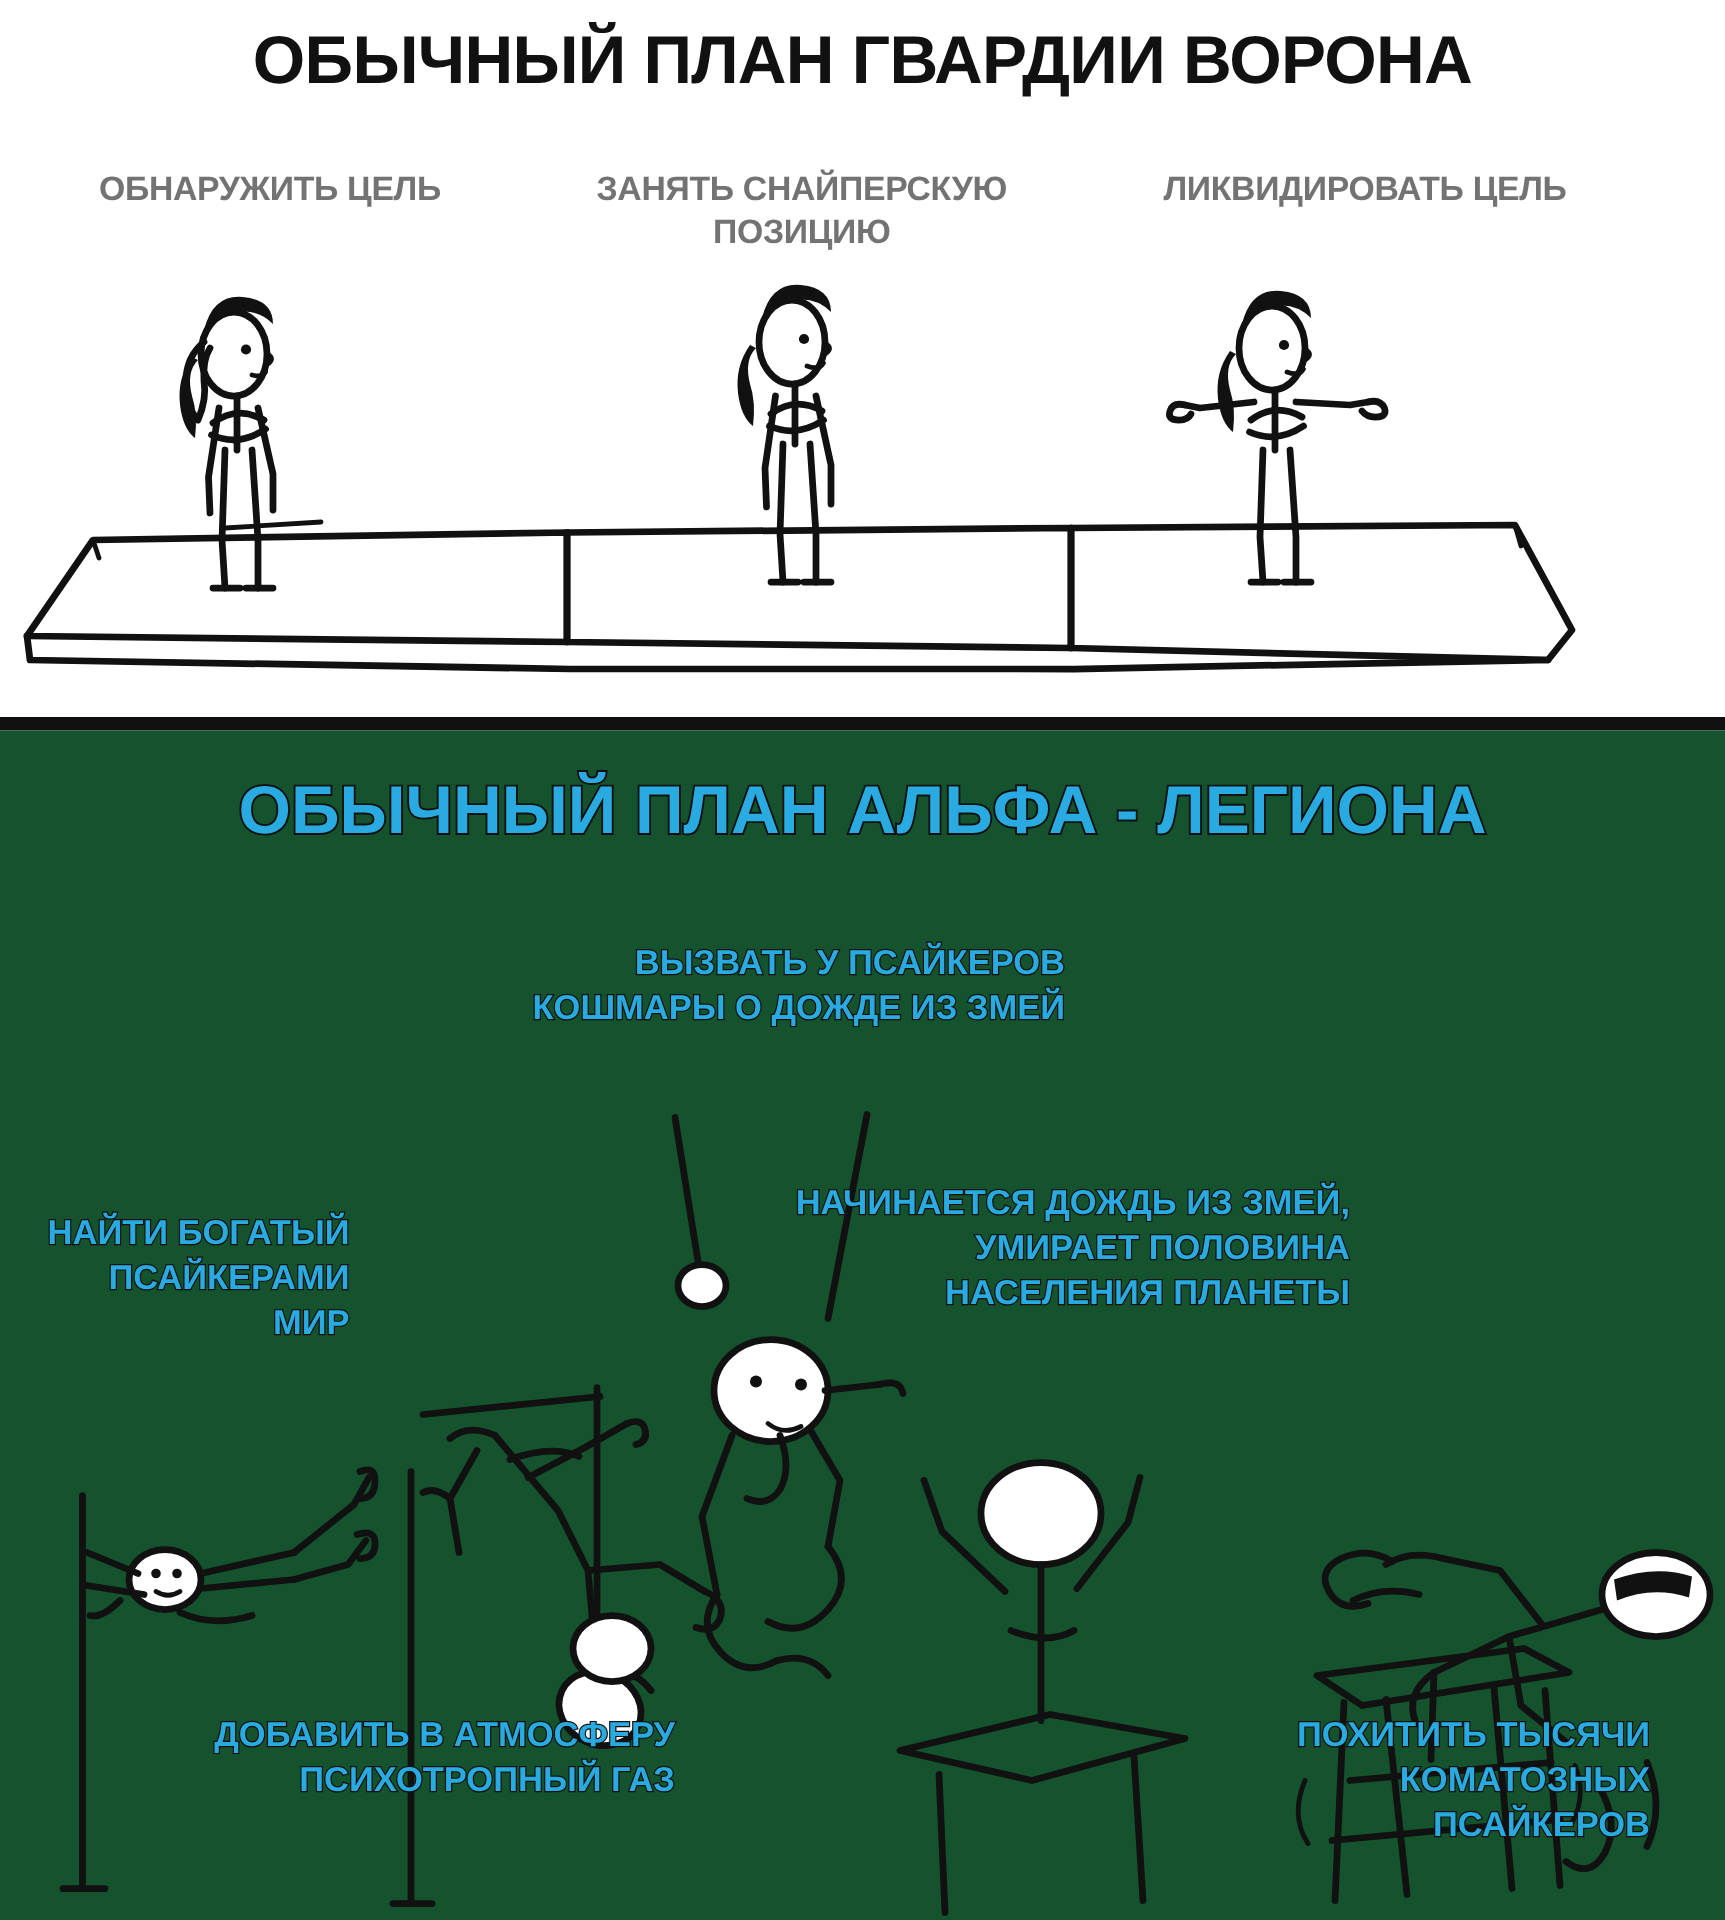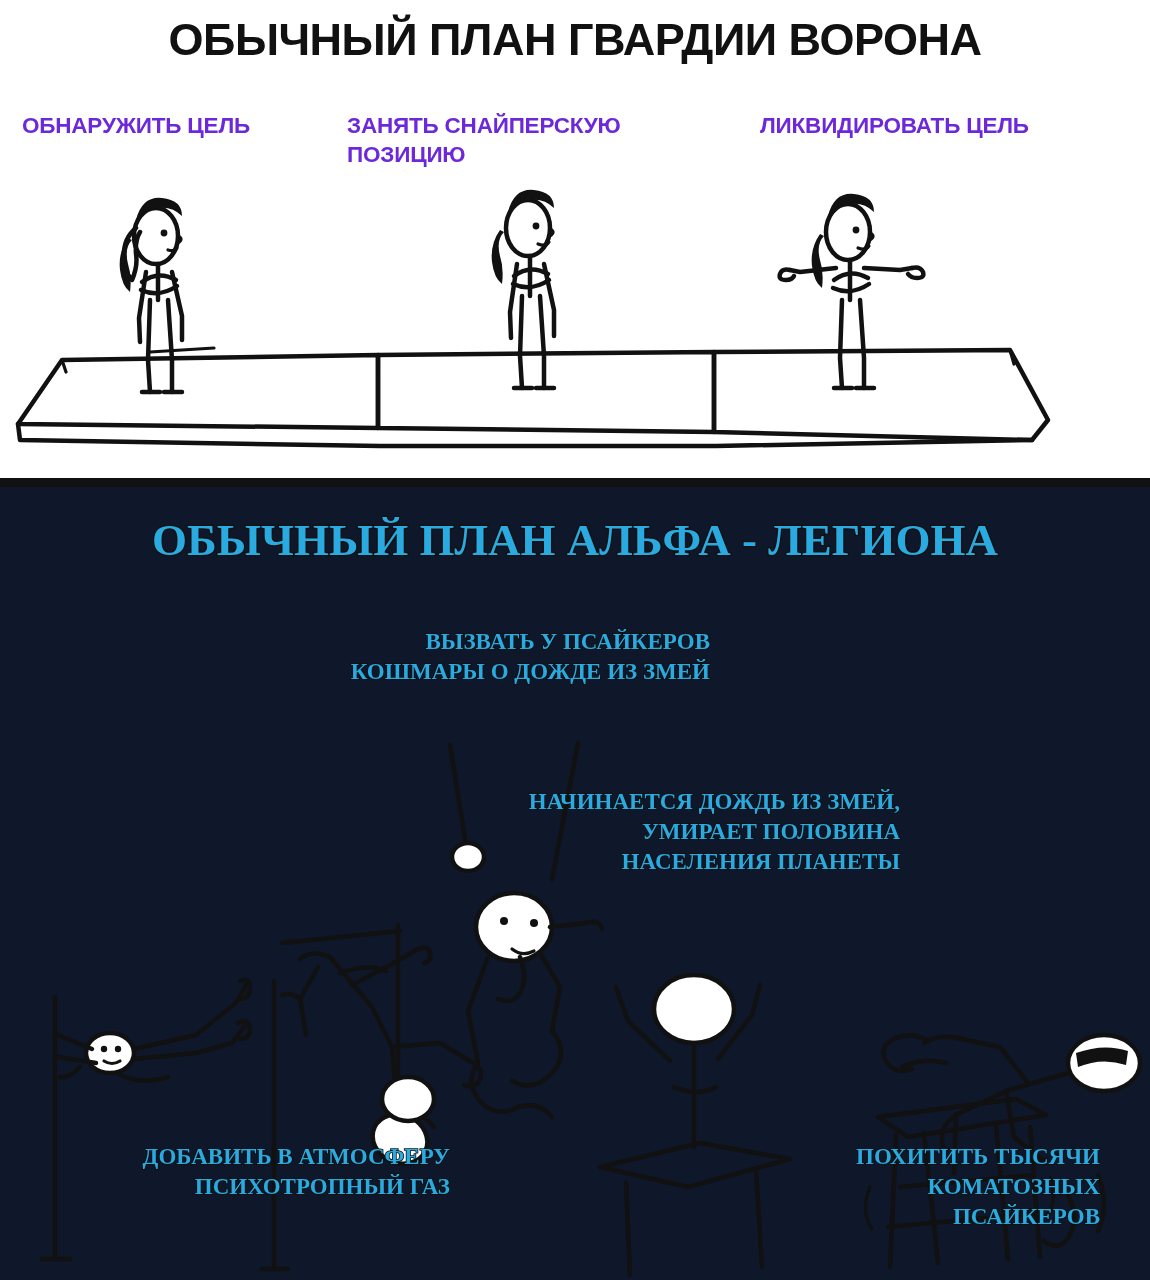--- a/index.html
+++ b/index.html
@@ -36,23 +36,24 @@
     width: 1150px;
     text-align: center;
     font-size: 45px;
     font-weight: bold;
     letter-spacing: -0.5px;
     color: #111111;
     white-space: nowrap;
   }
   .caption-top {
     position: absolute;
+    text-align: center;
     font-size: 22.5px;
     font-weight: bold;
-    color: #6d28d9;
+    color: #737373;
     line-height: 1.28;
     letter-spacing: -0.2px;
   }
   .ct1 { left: 22px;  top: 112px; width: 316px; }
   .ct2 { left: 347px; top: 112px; width: 375px; }
   .ct3 { left: 760px; top: 112px; width: 300px; }
 
   .divider {
     position: absolute;
     left: 0; top: 478px;
@@ -60,22 +61,21 @@
     height: 9px;
     background: #111111;
   }
 
   
   .panel-bottom {
     position: absolute;
     left: 0; top: 487px;
     width: 1150px;
     height: 793px;
-    background: #0f172a;
-    font-family: Liberation Serif, serif;
+    background: #14532d;
   }
   .title-bottom {
     position: absolute;
     left: 0; top: 27px;
     width: 1150px;
     text-align: center;
     font-size: 45px;
     font-weight: bold;
     color: #29abe2;
     -webkit-text-stroke: 2.5px #111111;
@@ -305,19 +305,20 @@
         <path class="ln" d="M946 576 q-24 -6 -44 4"></path>
         <path class="ln" d="M956 628 q-20 14 -12 34"></path>
       </g>
       <g>
         <path class="ln-t" d="M870 700 q-10 24 2 42"></path>
         <path class="ln-t" d="M1050 690 q8 20 -2 38"></path>
       </g>
 
     </svg>
 
+    <div class="cap-blue cb1">НАЙТИ БОГАТЫЙ ПСАЙКЕРАМИ МИР</div>
     <div class="cap-blue cb2">ВЫЗВАТЬ У ПСАЙКЕРОВ КОШМАРЫ О ДОЖДЕ ИЗ ЗМЕЙ</div>
     <div class="cap-blue cb3">НАЧИНАЕТСЯ ДОЖДЬ ИЗ ЗМЕЙ, УМИРАЕТ ПОЛОВИНА НАСЕЛЕНИЯ ПЛАНЕТЫ</div>
     <div class="cap-blue cb4">ДОБАВИТЬ В АТМОСФЕРУ ПСИХОТРОПНЫЙ ГАЗ</div>
     <div class="cap-blue cb5">ПОХИТИТЬ ТЫСЯЧИ КОМАТОЗНЫХ ПСАЙКЕРОВ</div>
 
   </div>
 </div>
 
 </body></html>

